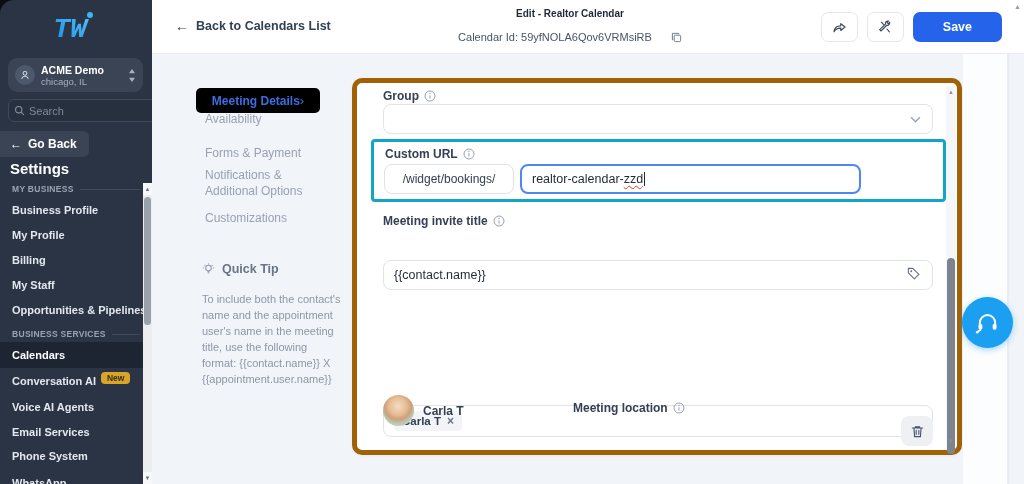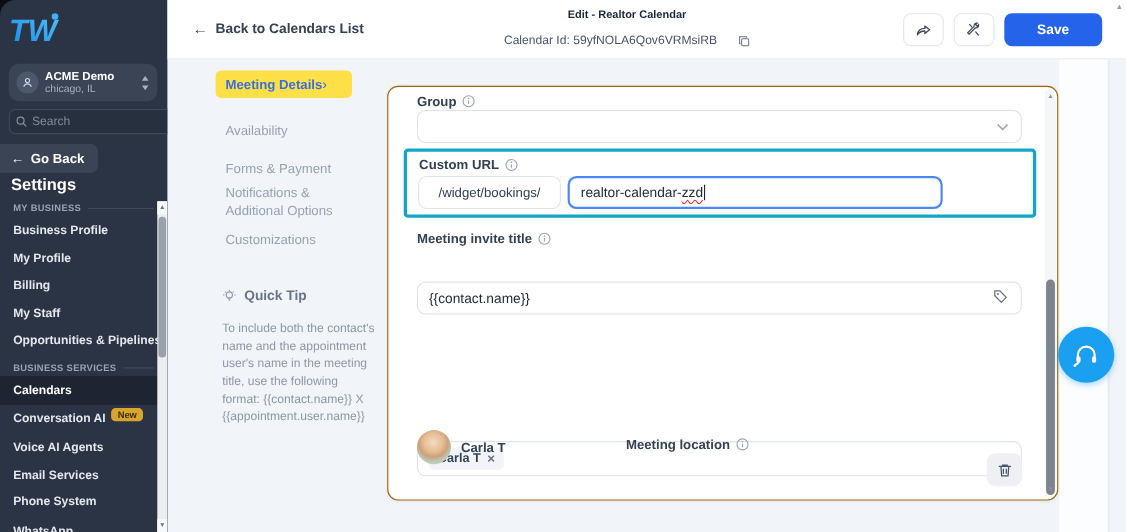--- a/index.html
+++ b/index.html
@@ -9,21 +9,21 @@
     background:#0b0d10;
     position:relative;
     overflow:hidden;
     font-size:12px;
     color:#344054;
   }
   .abs{position:absolute;}
 
   
   .sidebar{position:absolute;left:0;top:0;width:152px;height:484px;background:#2b3444;border-top-left-radius:14px;overflow:hidden;z-index:5;}
-  .logo-wrap{position:absolute;top:6px;left:0;width:143px;}
+  .logo-wrap{position:absolute;top:6px;left:0;width:143px;text-align:center;font-family:Liberation Mono, monospace;}
   .acct{position:absolute;top:58px;left:8px;width:135px;height:34px;background:#3b4455;border-radius:9px;display:flex;align-items:center;padding:0 7px;cursor:pointer;}
   .acct-avatar{width:20px;height:20px;border-radius:50%;background:#4c586c;display:flex;align-items:center;justify-content:center;flex:none;}
   .acct-txt{flex:1;margin-left:6px;overflow:hidden;}
   .acct-name{font-size:10.5px;font-weight:700;color:#fff;line-height:12px;white-space:nowrap;}
   .acct-loc{font-size:9.5px;color:#a7b0bf;line-height:11px;white-space:nowrap;}
   .search-row{position:absolute;top:99px;left:8px;width:135px;display:flex;gap:5px;}
   .search-box{flex:1;height:23px;background:#27303f;border:1px solid #3e4959;border-radius:6px;display:flex;align-items:center;padding:0 5px;}
   .search-box input{flex:1;min-width:0;background:transparent;border:none;outline:none;color:#cbd3de;font-size:11px;font-family:"Liberation Sans",sans-serif;margin-left:4px;}
   .search-box input::placeholder{color:#7f8a9b;}
   .goback{position:absolute;top:131px;left:0px;height:26px;background:#3b4455;border-radius:0 6px 6px 0;display:flex;align-items:center;padding:0 12px 0 10px;gap:6px;color:#fff;font-weight:700;font-size:12px;cursor:pointer;}
@@ -44,27 +44,27 @@
   .back-link{position:absolute;left:23px;top:18px;display:flex;align-items:center;gap:7px;font-size:12.5px;font-weight:600;color:#344054;cursor:pointer;}
   .title-block{position:absolute;left:0;right:0;top:8px;text-align:center;transform:translateX(-18px);pointer-events:none;}
   .page-title{font-size:10px;font-weight:700;color:#1d2939;}
   .cal-id{margin-top:12px;font-size:11px;color:#475467;display:inline-flex;align-items:center;gap:19px;pointer-events:auto;}
   .hdr-actions{position:absolute;right:22px;top:12px;display:flex;gap:9px;align-items:center;}
   .icon-btn{width:37px;height:30px;background:#fff;border:1px solid #e4e7ec;border-radius:7px;display:flex;align-items:center;justify-content:center;cursor:pointer;}
   .save-btn{height:30px;padding:0 30px;background:#2563eb;color:#fff;border:none;border-radius:7px;font-size:12.5px;font-weight:700;font-family:"Liberation Sans",sans-serif;cursor:pointer;}
   .pg-arrow{position:absolute;top:3px;right:3px;font-size:7px;color:#98a0ab;z-index:9;}
 
   
-  .snav-active{position:absolute;left:44px;top:64px;width:124px;height:25px;background:#fde047;border-radius:5px;display:flex;align-items:center;justify-content:flex-start;padding:0 9px;color:#3a6ee0;font-size:12px;font-weight:700;cursor:pointer;}
+  .snav-active{position:absolute;left:44px;top:88px;width:124px;height:25px;background:#000000;border-radius:5px;display:flex;align-items:center;justify-content:center;padding:0 9px;color:#3a6ee0;font-size:12px;font-weight:700;cursor:pointer;}
   .snav-item{position:absolute;left:53px;font-size:12px;color:#98a2b3;cursor:pointer;line-height:1.3;}
   .qt-head{position:absolute;left:50px;top:262px;display:flex;align-items:center;gap:7px;font-size:12.5px;font-weight:600;color:#6a7486;}
   .qt-text{position:absolute;left:50px;top:292px;width:140px;font-size:11px;line-height:1.45;color:#8d97a8;}
 
   
-  .card{position:absolute;left:200px;top:78px;width:610px;height:377px;background:#fff;border:1px solid #a16207;border-radius:10px;box-shadow:0 1px 3px rgba(16,24,40,.05);}
+  .card{position:absolute;left:200px;top:78px;width:610px;height:377px;background:#fff;border:5px solid #a16207;border-radius:10px;box-shadow:0 1px 3px rgba(16,24,40,.05);}
   .flabel{display:flex;align-items:center;gap:5px;font-size:12px;font-weight:600;color:#344054;}
   .select{border:1px solid #dfe3ea;border-radius:8px;background:#fff;display:flex;align-items:center;padding:0 10px;cursor:pointer;position:relative;}
   .select .chev{position:absolute;right:11px;top:50%;transform:translateY(-50%);}
   .teal-box{position:absolute;left:14px;top:56px;width:575px;height:63px;border:3px solid #12a5c7;border-radius:4px;}
   .prefix-box{position:absolute;left:10px;top:22px;width:130px;height:30px;border:1px solid #dfe3ea;border-radius:8px;display:flex;align-items:center;justify-content:center;font-size:12px;color:#344054;background:#fff;}
   .url-input{position:absolute;left:146px;top:22px;width:341px;height:30px;border:2px solid #4e86f6;border-radius:8px;background:#fff;display:flex;align-items:center;padding:0 10px;font-size:12.5px;color:#1f2937;cursor:text;}
   .typo{text-decoration:underline;text-decoration-style:wavy;text-decoration-color:#e53935;text-decoration-thickness:1px;text-underline-offset:2px;}
   .caret{width:1px;height:14px;background:#1f2937;margin-left:1px;}
   .chip{background:#f2f4f7;border-radius:4px;padding:3px 8px;font-size:11.5px;font-weight:600;color:#344054;display:inline-flex;align-items:center;gap:6px;cursor:pointer;}
   .chip .x{color:#667085;font-size:12px;cursor:pointer;}

